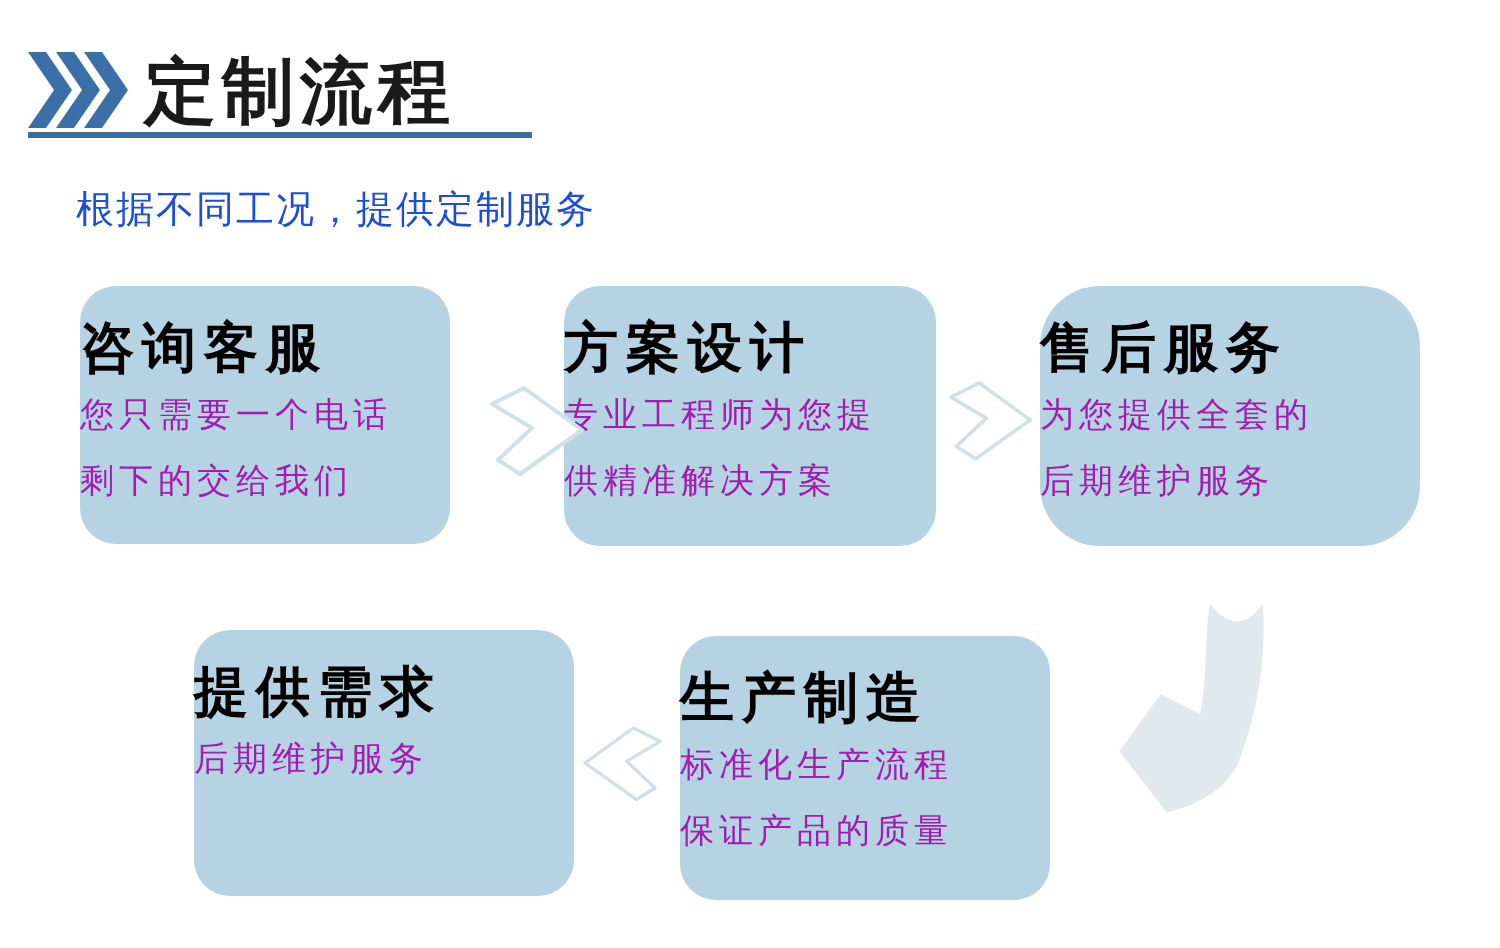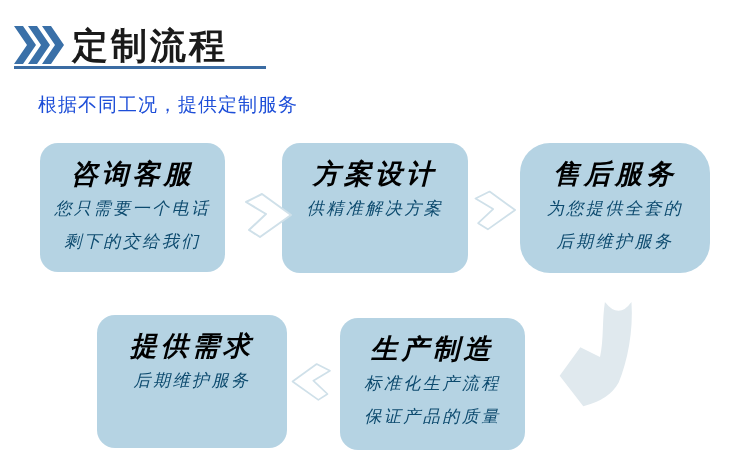--- a/index.html
+++ b/index.html
@@ -8,24 +8,24 @@
 
   
   .hdr-chevrons{position:absolute;left:14px;top:26px;width:50px;height:38px;}
   .hdr-title{position:absolute;left:72px;top:22px;font-size:36px;font-weight:600;
              color:#1a1a1a;letter-spacing:3px;white-space:nowrap;}
   .hdr-underline{position:absolute;left:14px;top:66px;width:252px;height:3px;background:#3b6ca3;}
   .subheader{position:absolute;left:38px;top:92px;font-size:19px;color:#1d4ed8;
              letter-spacing:1px;white-space:nowrap;}
 
   
-  .step{position:absolute;background:#b5d3e3;border-radius:18px;text-align:center;font-style:italic;}
+  .step{position:absolute;background:#b5d3e3;border-radius:18px;text-align:left;}
   .step .title{margin-top:13px;font-size:27px;font-weight:bold;color:#000;
                letter-spacing:4px;line-height:36px;}
-  .step .desc{font-size:17px;color:#0c4a6e;letter-spacing:2.5px;line-height:33px;
+  .step .desc{font-size:17px;color:#a21caf;letter-spacing:2.5px;line-height:33px;
               font-family:"DejaVu Serif","Liberation Serif",serif;white-space:nowrap;}
   .pos-1{left:40px; top:143px;width:185px;height:129px;}
   .pos-2{left:282px;top:143px;width:186px;height:130px;}
   .pos-3{left:520px;top:143px;width:190px;height:130px;border-radius:30px;}
   .pos-4{left:97px; top:315px;width:190px;height:133px;}
   .pos-5{left:340px;top:318px;width:185px;height:132px;}
 
   
   .conn{position:absolute;}
   .arr-1{left:240px;top:190px;width:54px;height:50px;}
@@ -50,20 +50,21 @@
   <div class="subheader">根据不同工况，提供定制服务</div>
 
   <div class="step pos-1">
     <div class="title">咨询客服</div>
     <div class="desc">您只需要一个电话</div>
     <div class="desc">剩下的交给我们</div>
   </div>
 
   <div class="step pos-2">
     <div class="title">方案设计</div>
+    <div class="desc">专业工程师为您提</div>
     <div class="desc">供精准解决方案</div>
   </div>
 
   <div class="step pos-3">
     <div class="title">售后服务</div>
     <div class="desc">为您提供全套的</div>
     <div class="desc">后期维护服务</div>
   </div>
 
   <div class="step pos-4">

